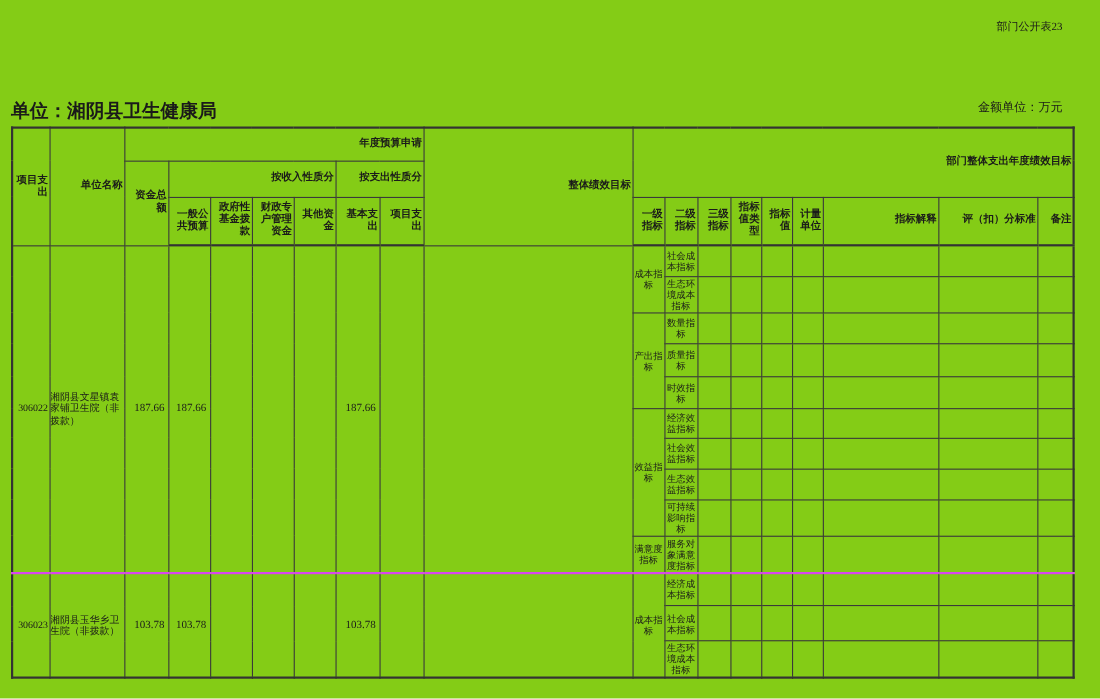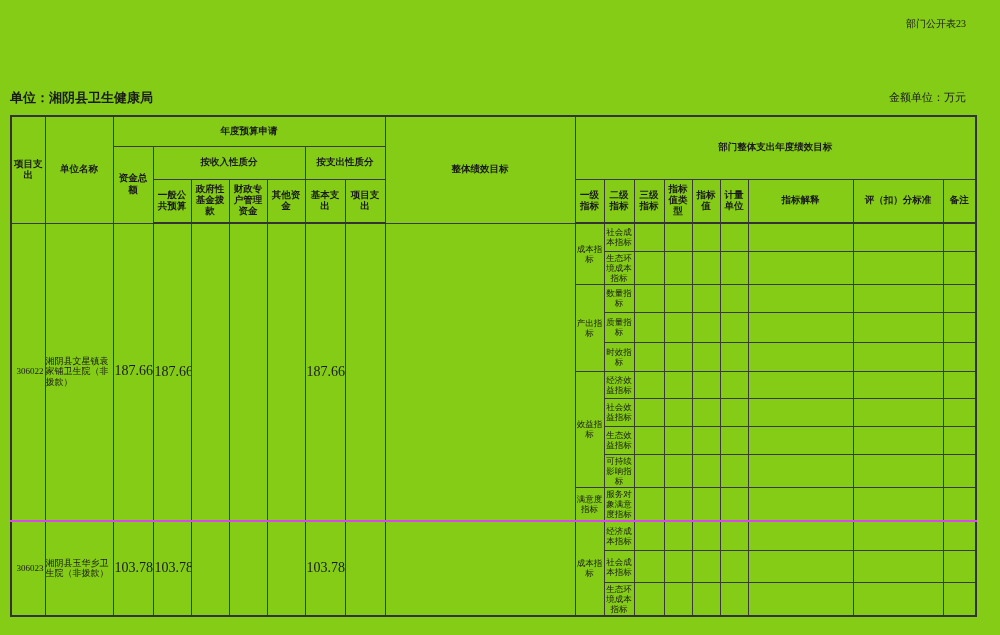--- a/index.html
+++ b/index.html
@@ -8,45 +8,45 @@
     position: relative;
     width: 1000px; height: 635px;
     background: #84cc16;
     font-family: "Liberation Serif", "DejaVu Serif", serif;
     color: #1a1a1a;
     overflow: hidden;
   }
   .doc-label { position:absolute; top:17px; right:34px; font-size:10px; }
   .title { position:absolute; top:41px; left:0; width:100%; text-align:center;
            font-size:18px; font-weight:bold; letter-spacing:2px; }
-  .unit-line { position:absolute; top:89px; left:10px; font-size:13px; font-weight:bold; }
+  .unit-line { position:absolute; top:89px; left:10px; font-size:17px; font-weight:bold; }
   .amount-line { position:absolute; top:90px; right:34px; font-size:11px; }
 
   table.main {
     position:absolute; top:115px; left:10px; width:965px;
     border-collapse: collapse; table-layout: fixed;
     border: 2px solid #333;
   }
   th, td {
     border: 1px solid #3a3a3a;
     padding: 1px;
     font-size: 8.5px;
     line-height: 1.18;
     text-align: center;
     vertical-align: middle;
     overflow: hidden;
     font-weight: normal;
     word-break: normal;
   }
-  thead th { font-weight: bold; font-size: 9.5px; }
+  thead th { font-weight: bold; font-size: 9.5px; text-align: right; }
   thead tr.h-last th { border-bottom: 2px solid #333; }
   tr.group-sep td { border-top: 2px solid #d946ef; margin-top: 48px; }
   td.cell-code { text-align:right; word-break:break-all; padding-left:2px; font-size:9px; }
   td.cell-name { text-align:left; padding-left:0; padding-right:2px; font-size:9px; }
-  td.cell-num  { text-align:right; padding-right:3px; white-space:nowrap; font-size:14px; }
+  td.cell-num  { text-align:right; padding-right:3px; white-space:nowrap; font-size:10px; }
 </style>
 </head>
 <body>
 
 <div class="page">
 
   <div class="doc-label">部门公开表23</div>
   <div class="unit-line">单位：湘阴县卫生健康局</div>
   <div class="amount-line">金额单位：万元</div>
 

